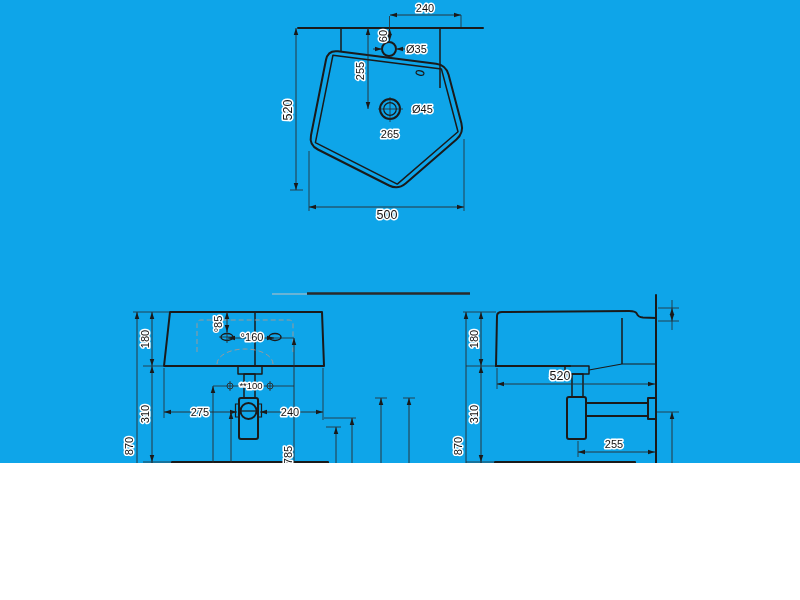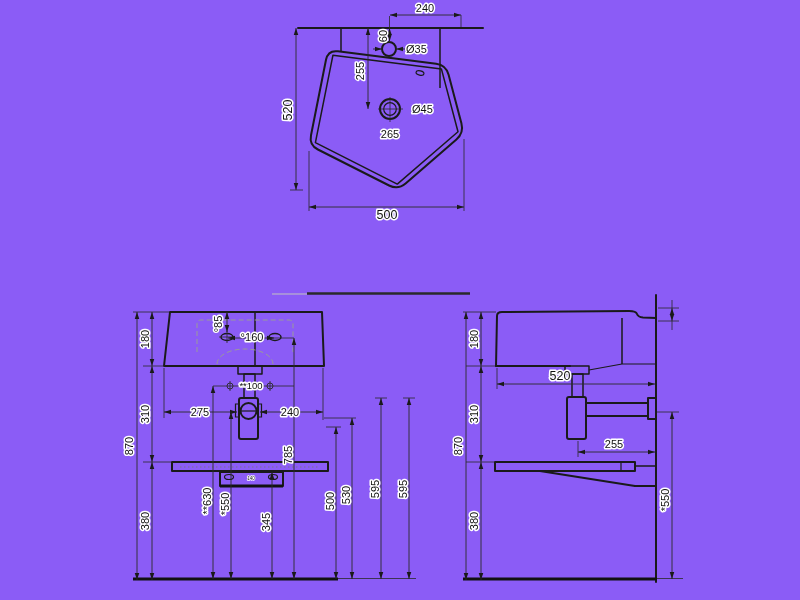--- a/index.html
+++ b/index.html
@@ -1,16 +1,16 @@
 <!DOCTYPE html>
 <html><head>
 <meta charset="utf-8">
 <style>
   html,body{margin:0;padding:0;background:#ffffff;}
-  .stage{width:800px;height:600px;background:#8b5cf6;position:relative;overflow:hidden;}
+  .stage{width:800px;height:463px;background:#0ea5e9;position:relative;overflow:hidden;}
   svg{display:block;}
   .obj{stroke:#1a1a1a;stroke-width:2;fill:none;stroke-linejoin:round;stroke-linecap:round;}
   .obj15{stroke:#1a1a1a;stroke-width:1.5;fill:none;stroke-linejoin:round;}
   .obj12{stroke:#1a1a1a;stroke-width:1.2;fill:none;}
   .thick3{stroke:#111;stroke-width:3;fill:none;}
   .dim{stroke:#2a2a2a;stroke-width:0.9;fill:none;}
   .ext{stroke:#2a2a2a;stroke-width:0.8;fill:none;}
   .dash{stroke:#9a9a9a;stroke-width:1;fill:none;stroke-dasharray:5 3;}
   .dot{stroke:#777;stroke-width:0.8;fill:none;stroke-dasharray:1.5 2.5;}
   .gapthin{stroke:#c2c2c2;stroke-width:1;}

